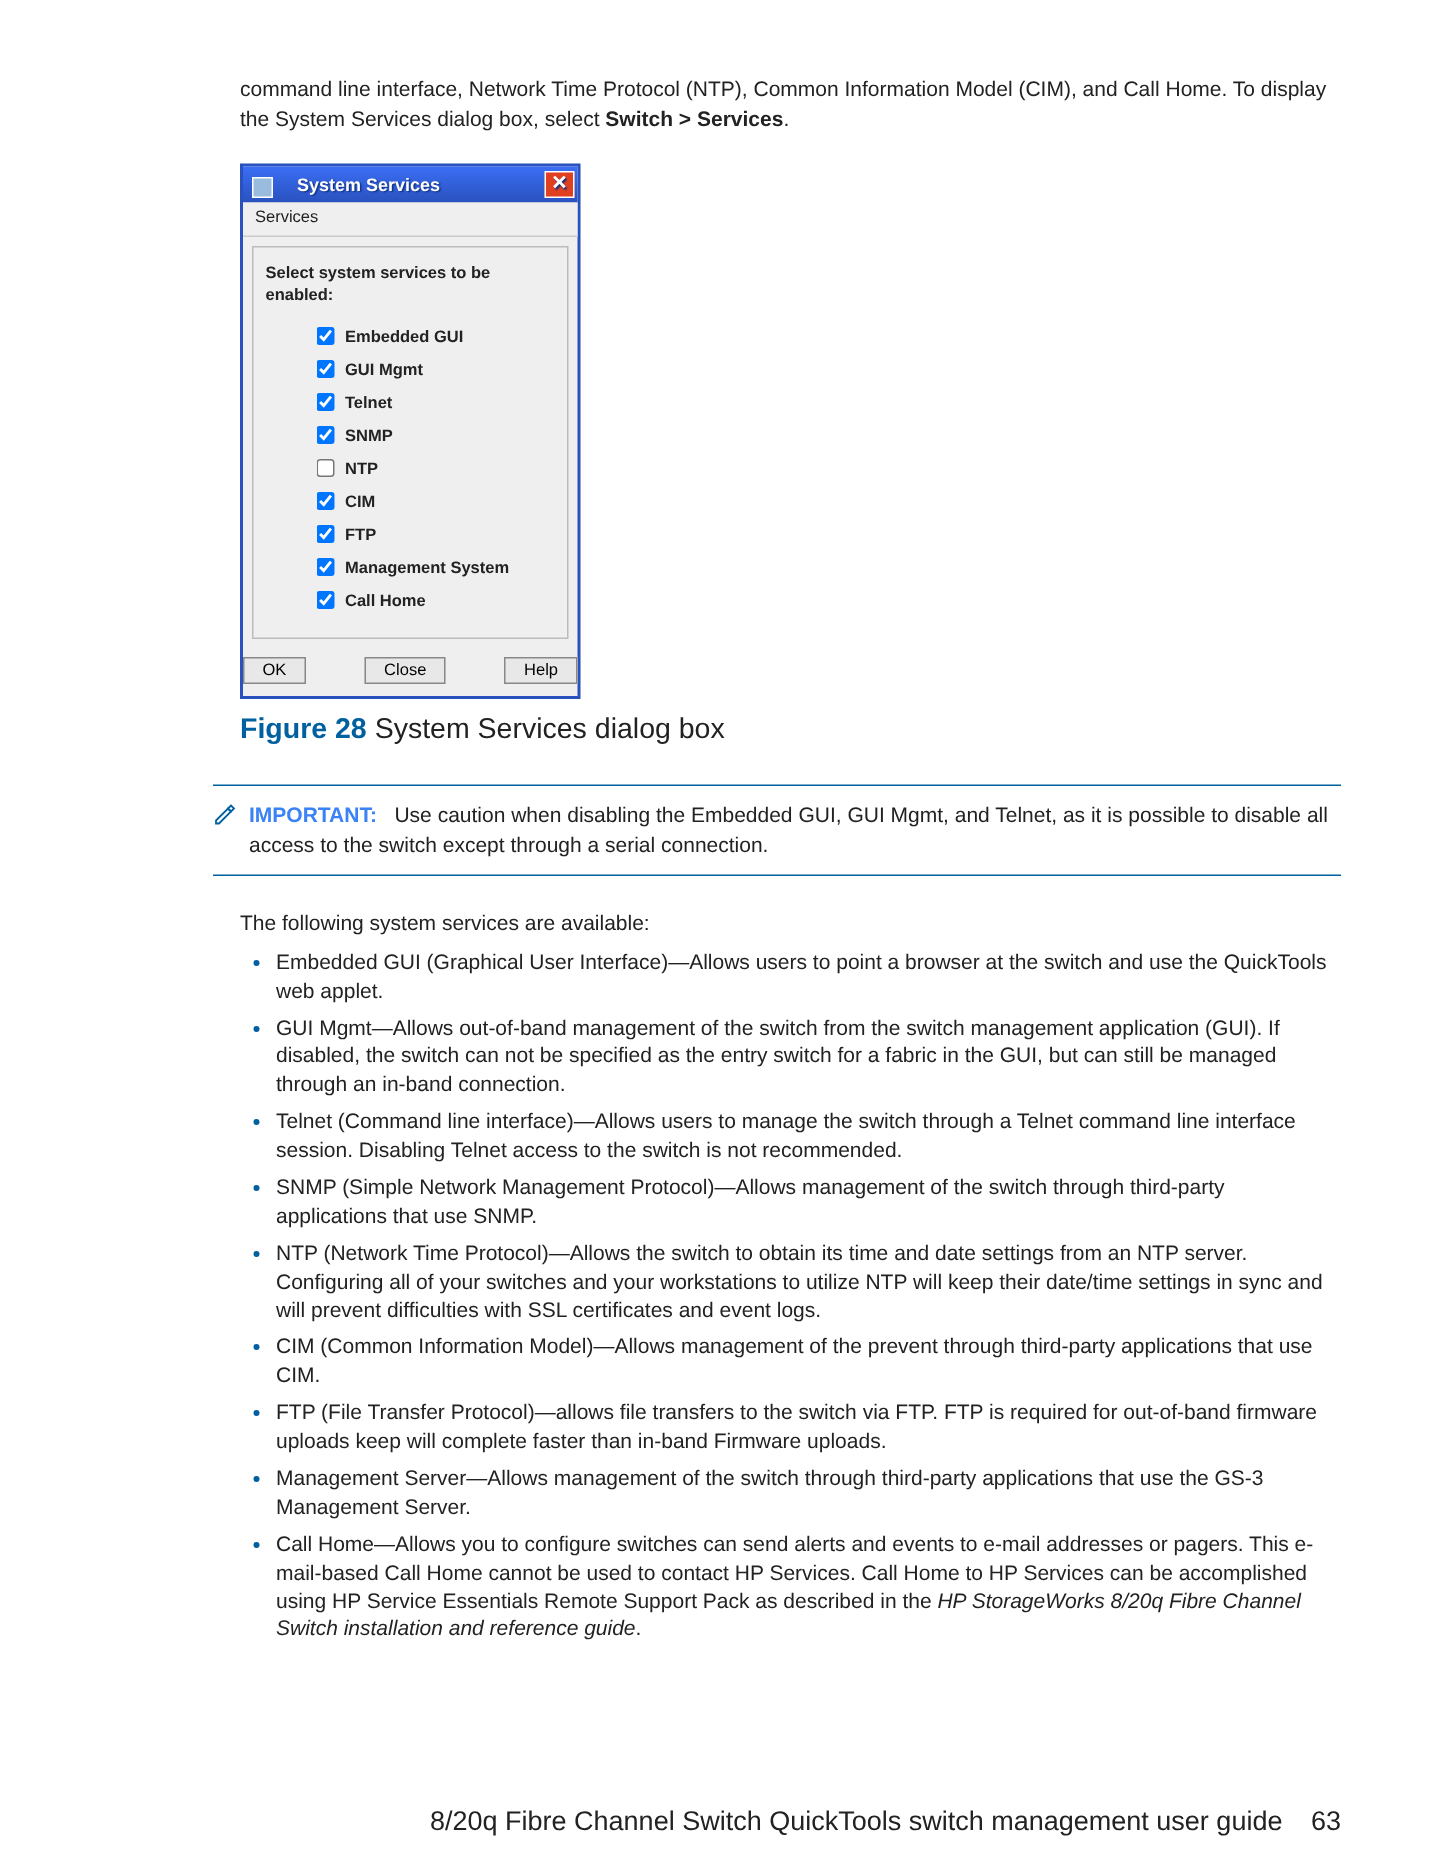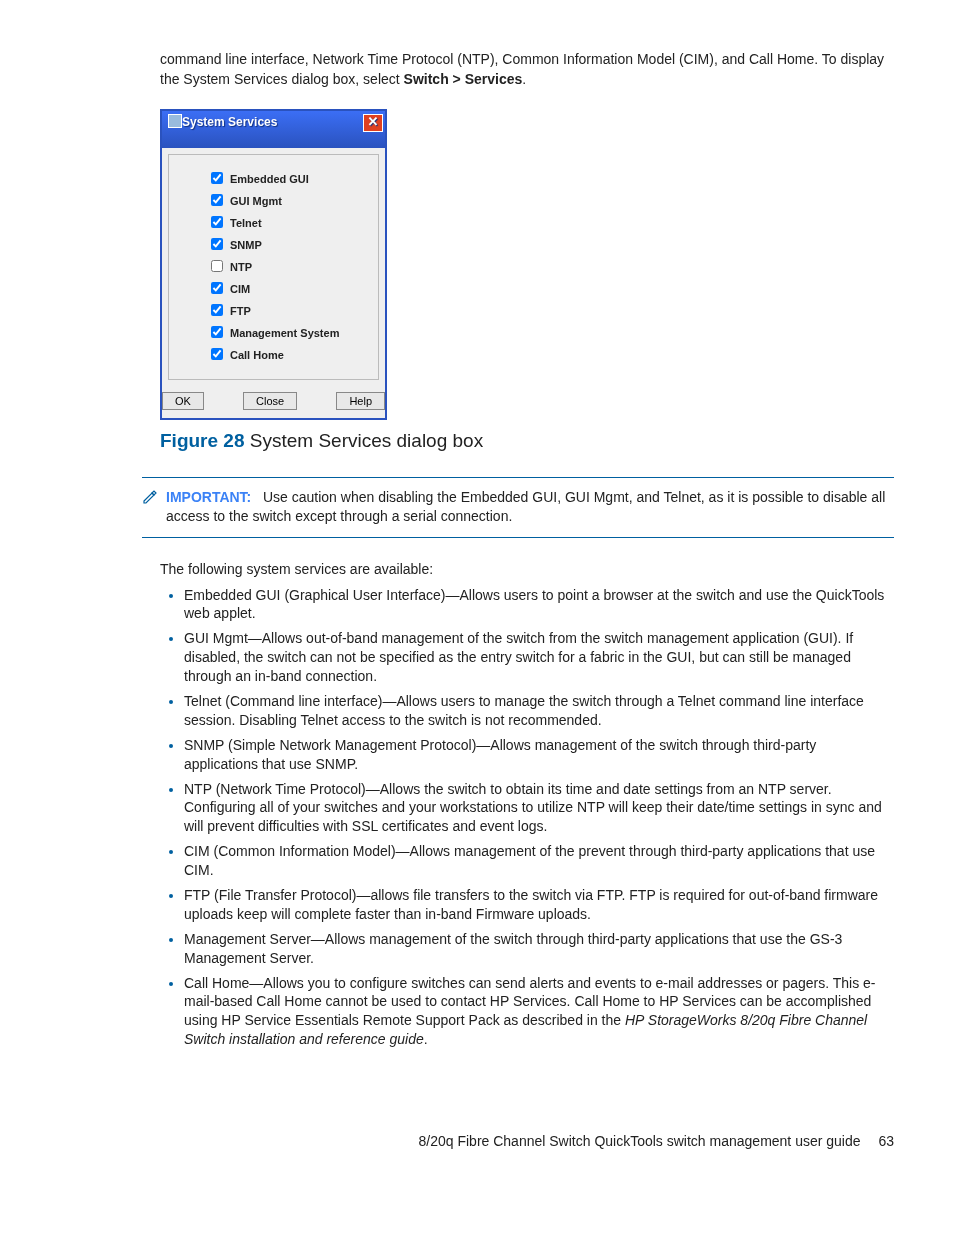--- a/index.html
+++ b/index.html
@@ -19,24 +19,24 @@
     margin-top: 20px;
     margin-bottom: 8px;
     background: #efefef;
     font-family: "Lucida Sans", Arial, sans-serif;
   }
   .titlebar {
     background: linear-gradient(to bottom, #3b6ef5 0%, #2a52be 100%);
     color: #fff;
     font-size: 12px;
     font-weight: bold;
-    padding: 3px 2px 16px 6px;
+    padding: 3px 2px 3px 6px;
     display: flex;
-    align-items: flex-start;
-    gap: 0;
+    align-items: flex-end;
+    gap: 16px;
     text-shadow: 1px 1px 1px #103080;
   }
   .titlebar .ticon { width:12px; height:12px; background:#9bd; display:inline-block; border:1px solid #fff; }
   .titlebar .spacer { flex: 1; }
   .close-btn {
     width: 18px; height: 16px;
     background: #e04020;
     border: 1px solid #fff;
     color: #fff;
     font-weight: bold;
@@ -88,42 +88,46 @@
   }
   .note-icon svg { width:16px; height:16px; }
   .note-text { flex: 1; font-size: 14px; }
   .note-text .imp { color: #3b82f6; font-weight: bold; }
   .avail { margin: 16px 0 6px 0; }
   ul.services { margin: 4px 0 0 4px; padding-left: 20px; }
   ul.services > li { margin: 6px 0; line-height: 1.35; }
   ul.services > li::marker { color: #0060a0; font-size: 14px; }
   .italic { font-style: italic; }
   .footer {
-    margin-top: 83px;
+    margin-top: 107px;
     text-align: right;
-    font-size: 14px;
+    font-size: 18px;
     color: #222;
   }
   .footer .pg { margin-left: 14px; }
 </style>
 </head>
 <body>
 
 <div class="intro-text">
   <span>command line interface, Network Time Protocol (NTP), Common Information Model (CIM), and Call Home. To display the System Services dialog box, select </span><b>Switch &gt; Services</b><span>.</span>
 </div>
 
 <div class="dialog">
   <div class="titlebar">
     <span class="ticon"></span>
     <span>System Services</span>
     <span class="spacer"></span>
     <span class="close-btn">✕</span>
   </div>
+  <div class="menubar">
+    <span>Services</span>
+  </div>
   <div class="panel">
+    <div class="heading">Select system services to be enabled:</div>
     <div class="service-row">
         <input type="checkbox" checked="" style="">
         <span>Embedded GUI</span>
       </div>
     <div class="service-row">
         <input type="checkbox" checked="" style="">
         <span>GUI Mgmt</span>
       </div>
     <div class="service-row">
         <input type="checkbox" checked="" style="">

